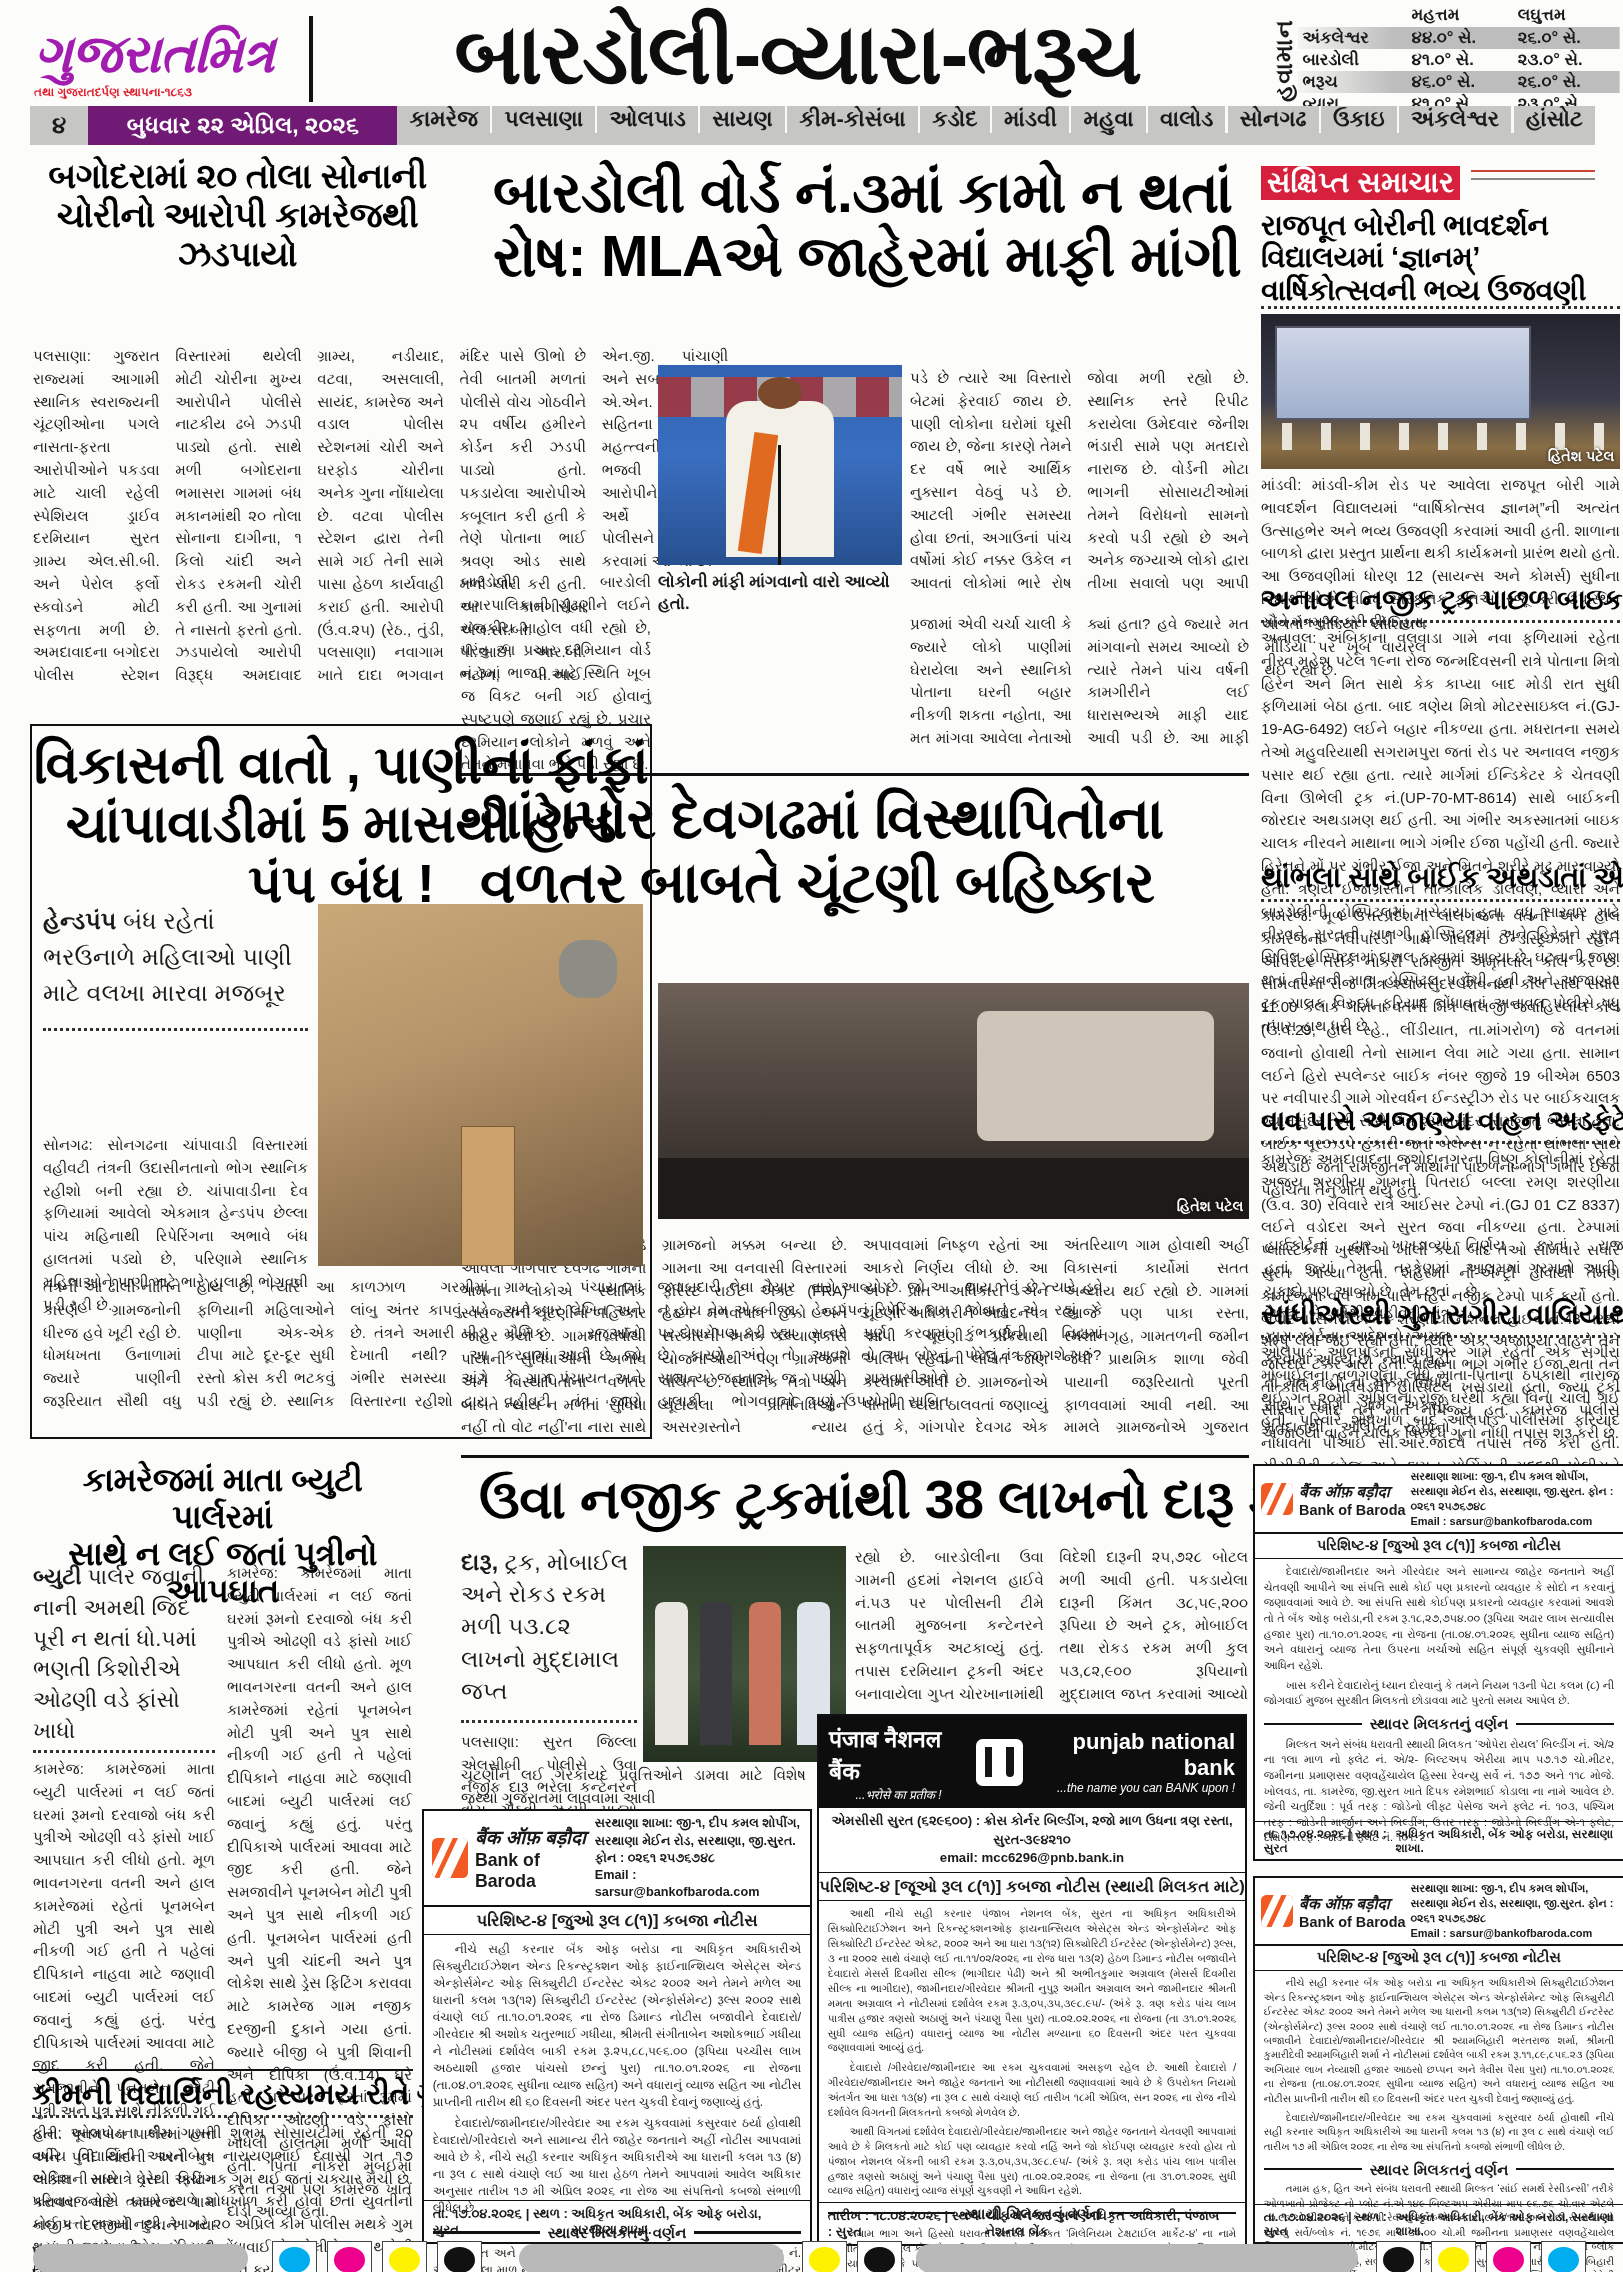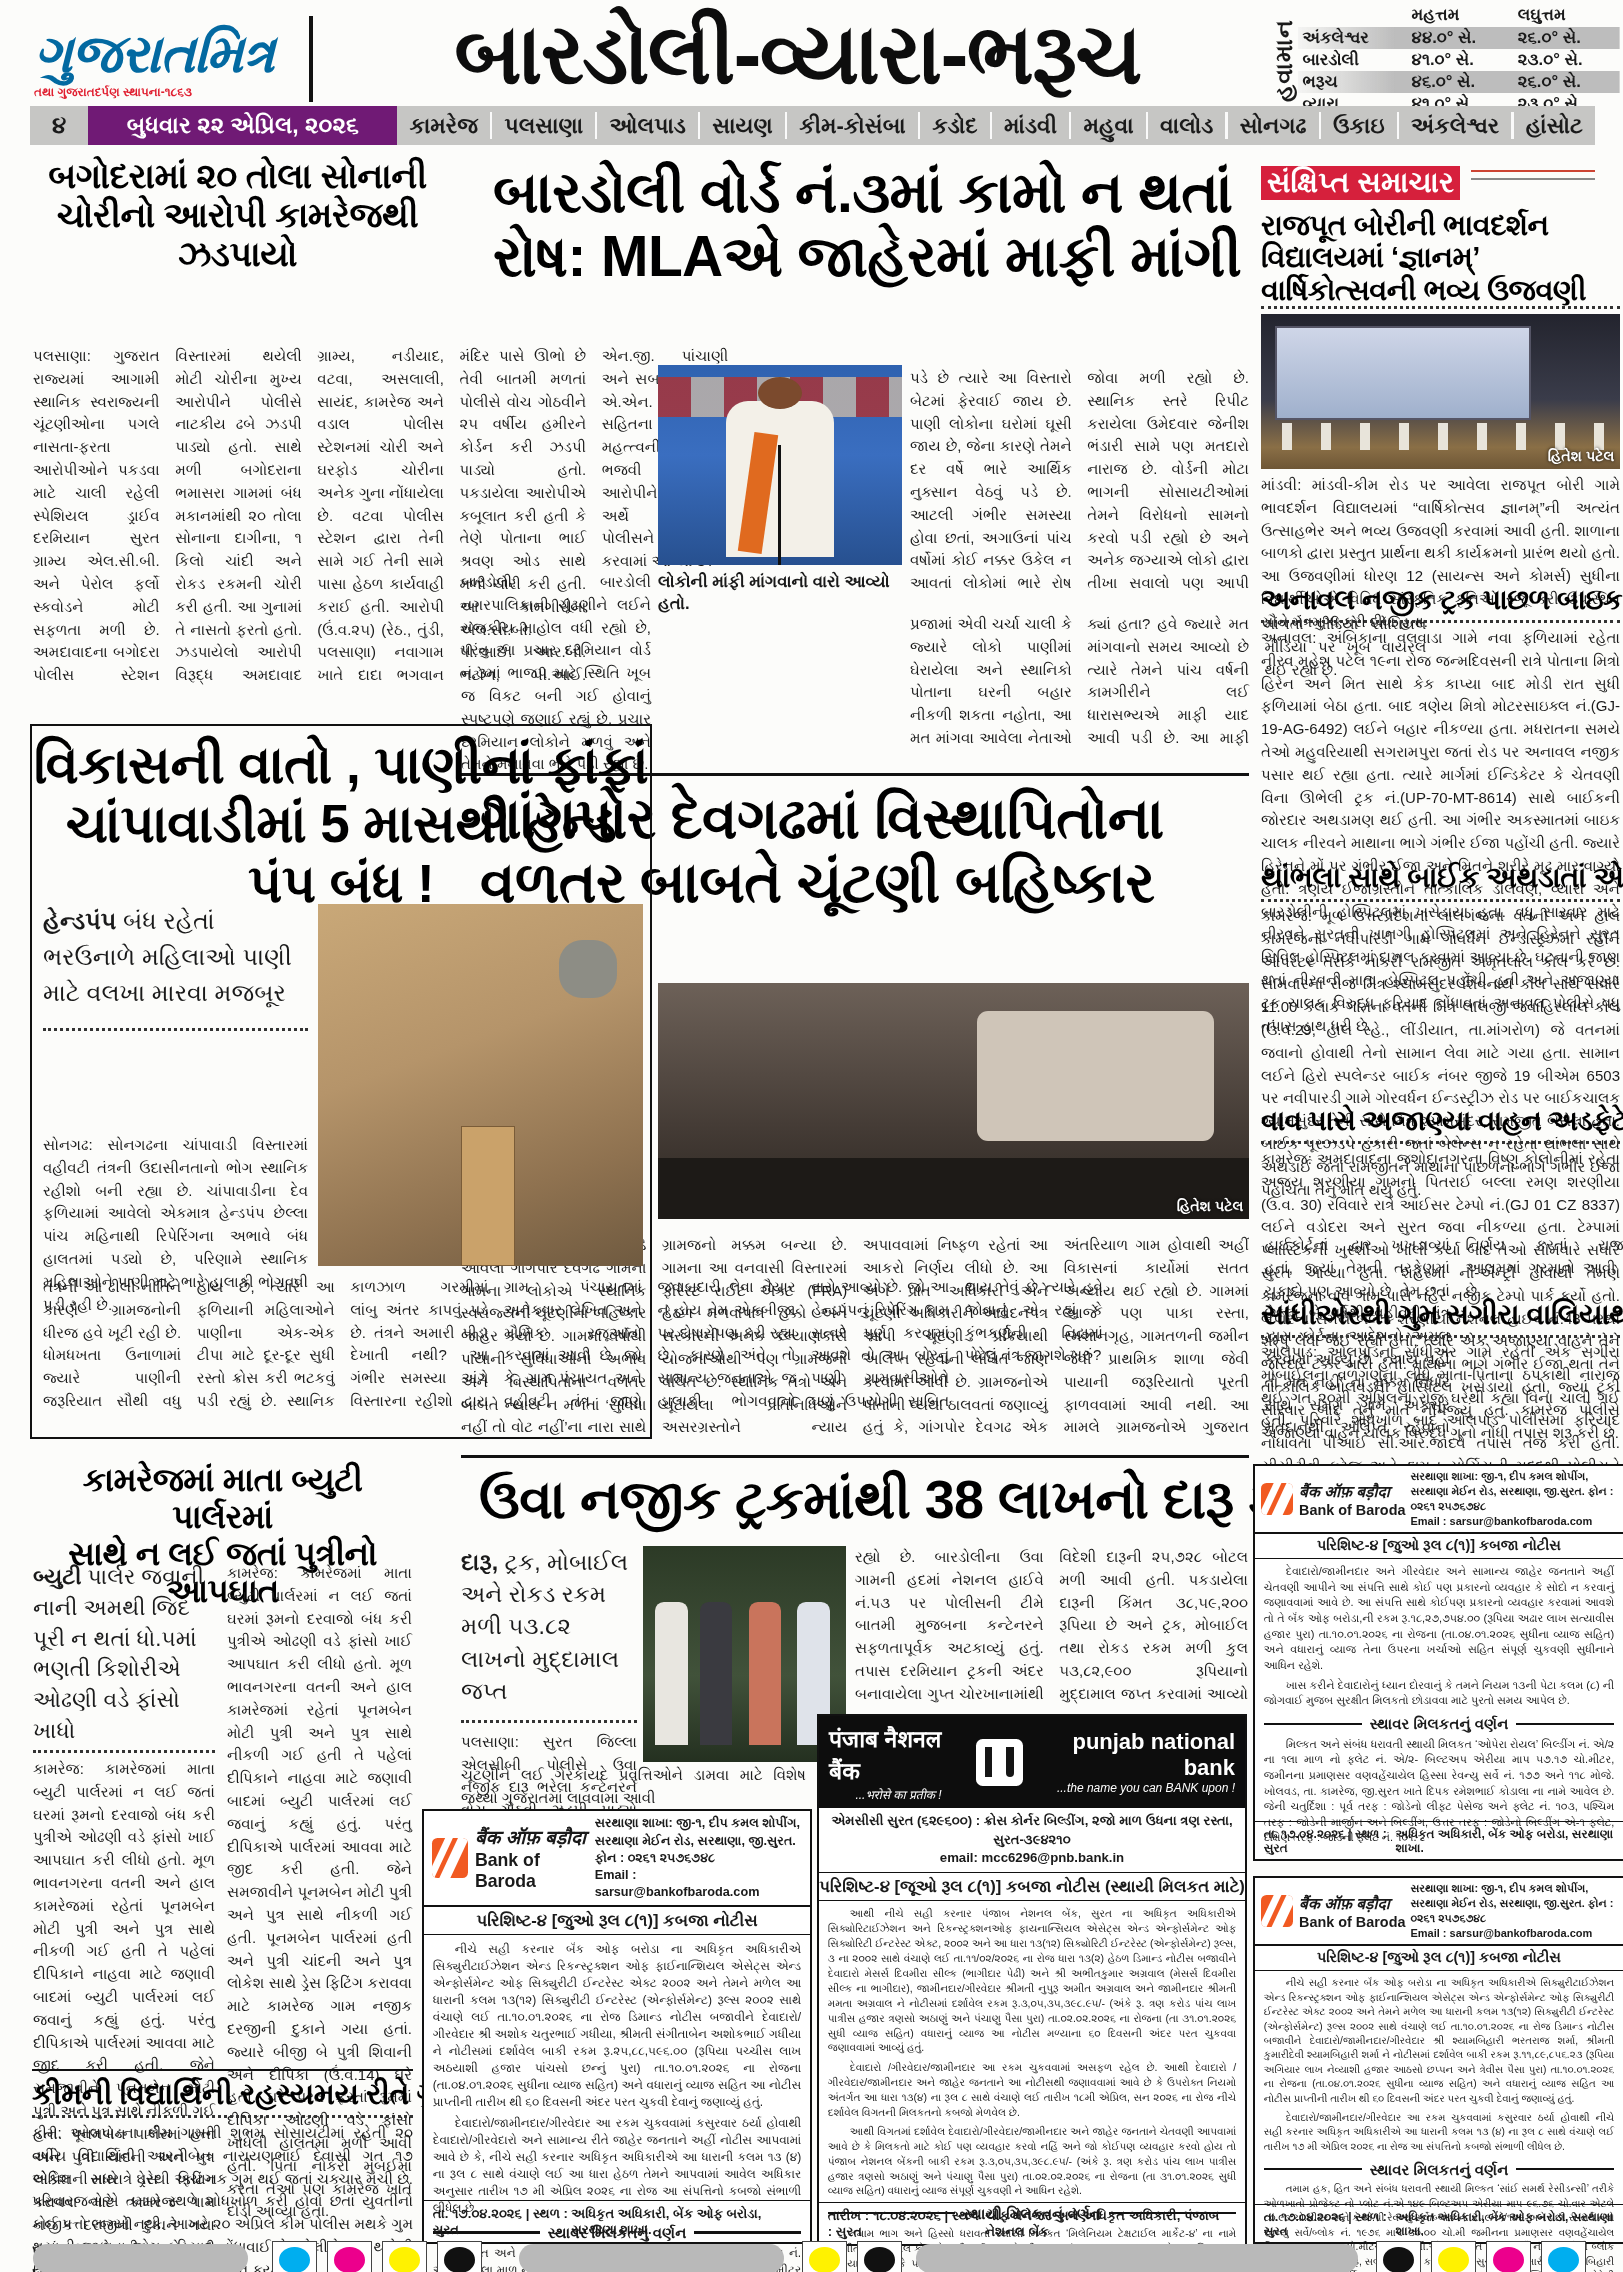--- a/index.html
+++ b/index.html
@@ -1,33 +1,33 @@
 <!DOCTYPE html>
 <html style="font-size:8.8px"><head>
 <meta charset="utf-8">
 <style>
   html,body{margin:0;padding:0;background:#777;}
   .page{position:relative;width:1623px;height:2273px;background:#fcfcfa;font-family:"Liberation Sans","DejaVu Sans",sans-serif;color:#1a1a1a;overflow:hidden;}
   .abs{position:absolute;}
   
-  .logo-main{font-size:53px;font-weight:bold;font-style:italic;color:#0369a1;letter-spacing:-1.1px;line-height:1;}
+  .logo-main{font-size:53px;font-weight:bold;font-style:italic;color:#a21caf;letter-spacing:-1.1px;line-height:1;}
   .logo-tag{font-size:12px;color:#e01f30;font-weight:bold;margin-top:5.5px;}
   .mast-divider{width:3.9px;background:#111;}
   .edition-title{font-size:84px;font-weight:900;letter-spacing:-1.7px;color:#0d0d0d;line-height:1;white-space:nowrap;}
   
   .weather{font-size:16.6px;}
   .weather table{border-collapse:collapse;width:100%;}
   .weather td,.weather th{padding:1.1px 4.4px;text-align:left;font-weight:bold;}
   .w-shade{background:linear-gradient(90deg,rgba(180,180,180,0.1),#bdbdbd 30%,#bdbdbd);}
   .w-label{writing-mode:vertical-rl;transform:rotate(180deg);font-size:24px;font-weight:900;letter-spacing:1.1px;}
   
   .dateband{background:#c6c6c4;display:flex;align-items:stretch;}
   .pageno{font-size:23px;font-weight:bold;display:flex;align-items:center;padding:0 22px;}
   .datebox{background:#701a75;color:#fff;font-size:23px;font-weight:bold;display:flex;align-items:center;justify-content:center;width:309px;}
-  .navwrap{display:flex;align-items:center;flex:1;justify-content:space-evenly;font-size:22px;font-weight:900;}
+  .navwrap{display:flex;align-items:flex-start;flex:1;justify-content:space-evenly;font-size:22px;font-weight:900;}
   .nav-sep{width:2.2px;height:70%;background:#fafafa;}
   
   .hl{font-weight:900;color:#000;line-height:1.12;letter-spacing:-0.6px;}
   .hl-c{text-align:center;}
   .dotted{border-bottom:3.3px dotted #333;height:1.1px;}
   .rule{background:#111;}
   .body-txt{font-size:15px;line-height:1.52;text-align:justify;}
   .cols2{column-count:2;column-gap:15.5px;}
   .cols3{column-count:3;column-gap:15.5px;}
   .cols4{column-count:4;column-gap:15.5px;}

